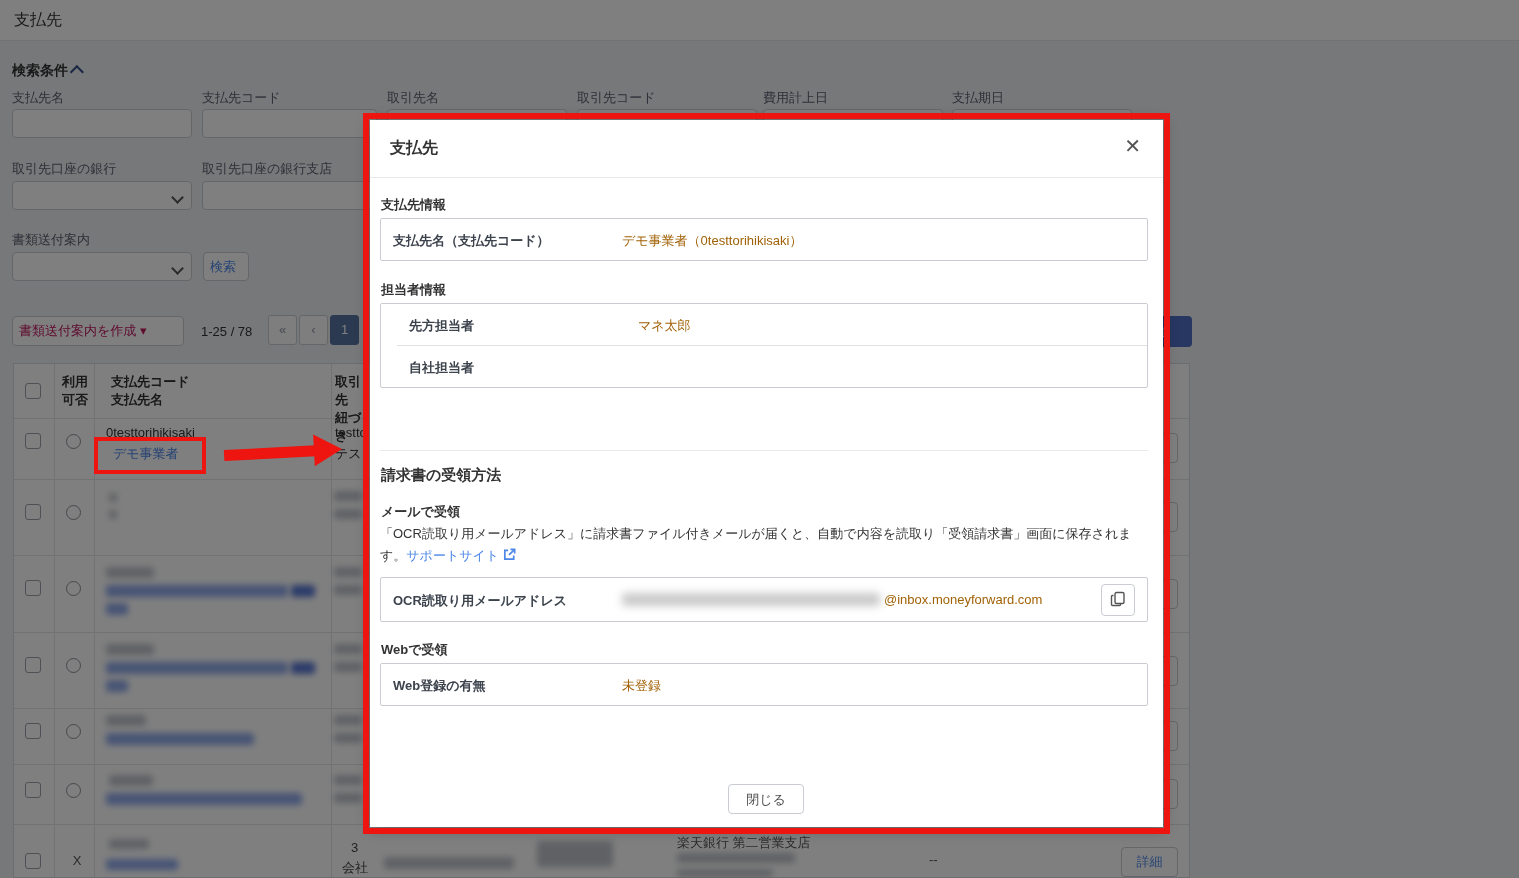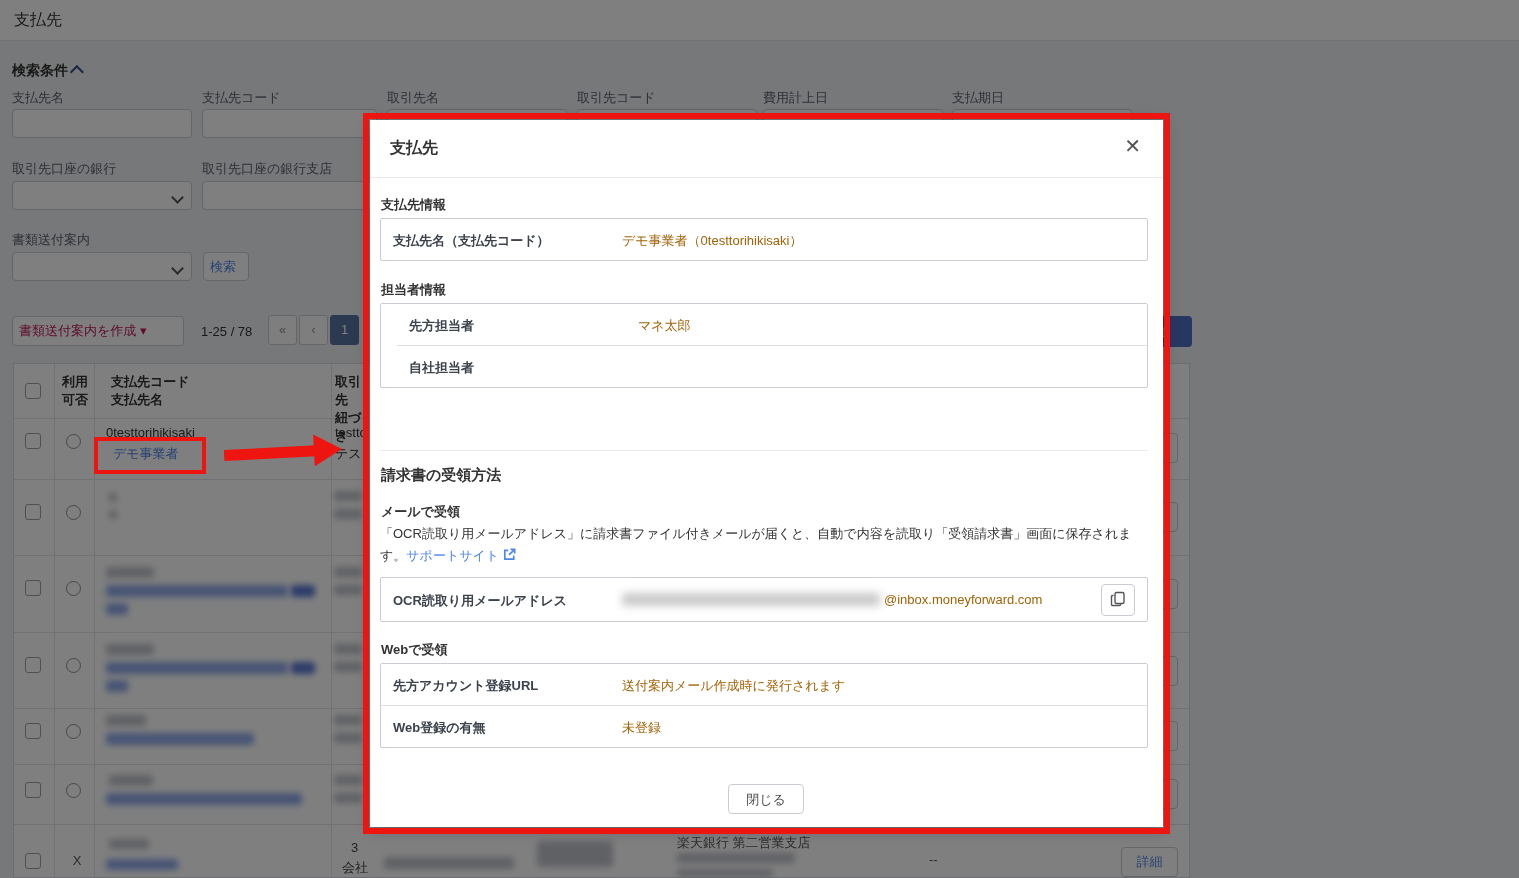--- a/index.html
+++ b/index.html
@@ -269,24 +269,20 @@
         <button class="copy-btn"><svg width="16" height="16" viewBox="0 0 16 16" fill="none" stroke="#555" stroke-width="1.4">
               <rect x="5" y="1.5" width="9" height="11" rx="1.5"></rect>
               <path d="M3.5 4.5H2.5A1 1 0 0 0 1.5 5.5v8a1 1 0 0 0 1 1h7a1 1 0 0 0 1-1v-1"></path>
             </svg></button>
       </div>
     </div>
 
     <div class="m-sec" style="left:11px;top:521px;">Webで受領</div>
     <div class="m-box" style="top:543px;">
       <div class="m-row">
-        <span class="m-lbl">先方アカウント登録URL</span>
-        <span class="m-val">送付案内メール作成時に発行されます</span>
-      </div>
-      <div class="m-row">
         <span class="m-lbl">Web登録の有無</span>
         <span class="m-val">未登録</span>
       </div>
     </div>
 
     <button class="close-btn">閉じる</button>
   </div>
 
   <div class="red-rect anno"></div>
   <div class="red-box"></div>

